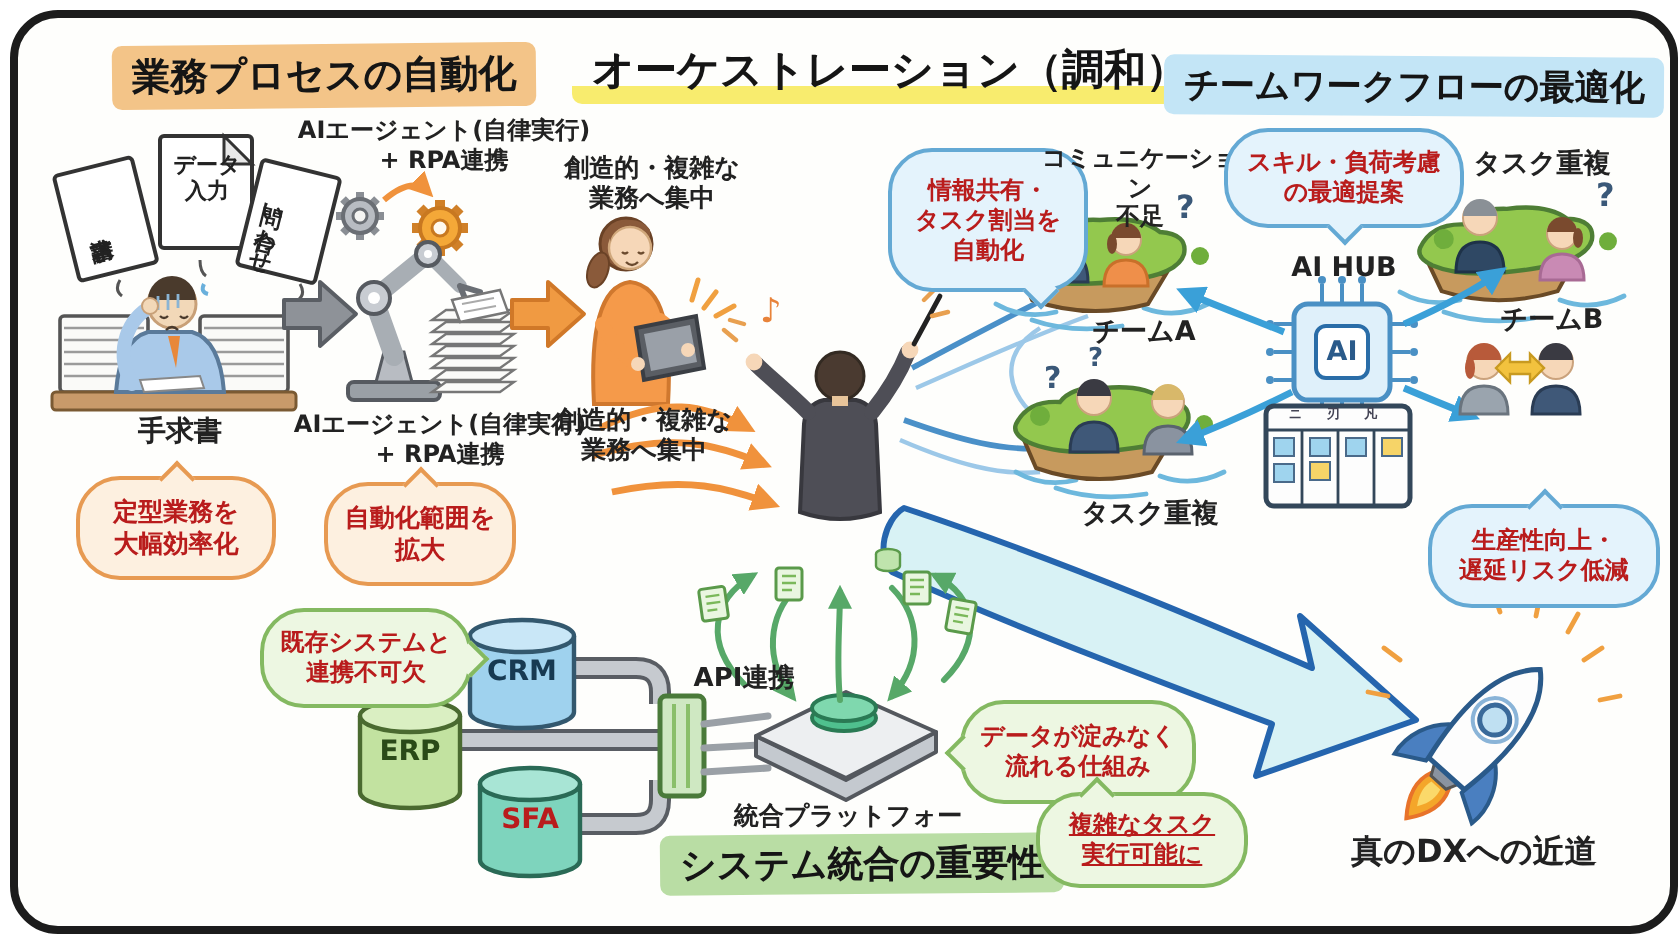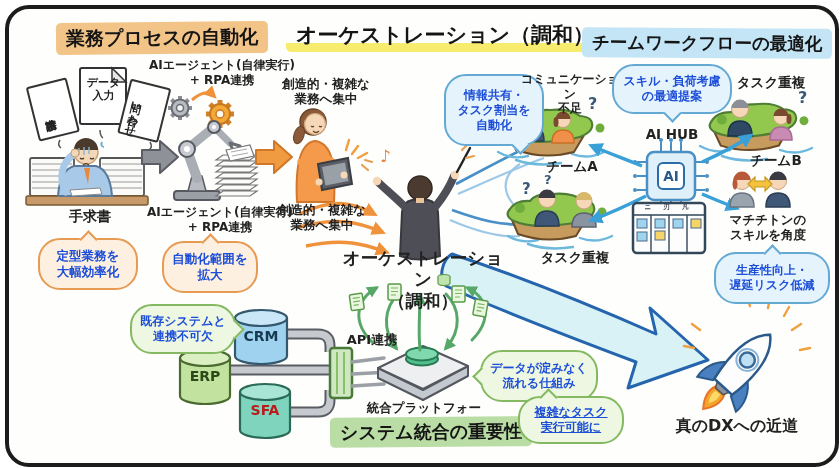--- a/index.html
+++ b/index.html
@@ -10,21 +10,21 @@
   svg.art{position:absolute;left:0;top:0;z-index:1;}
   .lbl{position:absolute;z-index:3;font-weight:700;color:#222;text-align:center;
        white-space:pre-line;line-height:1.22;font-size:12.5px;}
   .hl{position:absolute;z-index:3;font-weight:700;color:#151515;padding:3px 10px;
       border-radius:5px;white-space:nowrap;}
   .hl-orange{background:#f3c488;transform:rotate(-0.6deg);}
   .hl-blue{background:#c3e5f6;transform:rotate(0.4deg);}
   .hl-green{background:#b9dda4;transform:rotate(-0.5deg);}
   .hl-underline{background:linear-gradient(to top,#f8ec6e 26%,transparent 26%);}
   .bubble{position:absolute;z-index:3;display:flex;align-items:center;justify-content:center;
-          font-weight:700;color:#1d4ed8;text-align:center;white-space:pre-line;line-height:1.25;
+          font-weight:700;color:#b91c1c;text-align:center;white-space:pre-line;line-height:1.25;
           font-size:12px;border-radius:22px;padding:2px 4px;}
   .b-orange{background:#fdf0e0;border:2.5px solid #e79a52;}
   .b-blue{background:#e4f3fc;border:2.5px solid #64a9d4;}
   .b-green{background:#edf7e2;border:2.5px solid #84b961;}
   .b-orange::after{background:#fdf0e0;border-color:#e79a52;}
   .b-blue::after{background:#e4f3fc;border-color:#64a9d4;}
   .b-green::after{background:#edf7e2;border-color:#84b961;}
   .tt::after,.tb::after,.tbr::after,.tr::after,.tl::after,.ttl::after{
      content:'';position:absolute;width:11px;height:11px;border-style:solid;transform:rotate(45deg);}
   .tt::after{top:-7.5px;left:calc(50% - 6px);border-width:2.5px 0 0 2.5px;}
@@ -341,22 +341,20 @@
   <div class="lbl" style="left:142px;top:205px;width:156px;font-size:12px;">AIエージェント(自律実行)
 + RPA連携</div>
   <div class="bubble b-orange tt" style="left:162px;top:241px;width:84px;height:44px;font-size:12.5px;">自動化範囲を
 拡大</div>
 
   <div class="lbl" style="left:268px;top:76px;width:116px;font-size:12.5px;">創造的・複雑な
 業務へ集中</div>
   <div class="lbl" style="left:264px;top:202px;width:116px;font-size:12.5px;">創造的・複雑な
 業務へ集中</div>
 
-  <div class="lbl" style="left:338px;top:248px;width:170px;font-size:17.5px;">オーケストレーション
-（調和）</div>
   <div class="note" style="left:380px;top:146px;font-size:17px;">♪</div>
 
   <div class="bubble b-blue tbr" style="left:444px;top:74px;width:88px;height:64px;font-size:12px;">情報共有・
 タスク割当を
 自動化</div>
   <div class="lbl" style="left:516px;top:72px;width:108px;font-size:12px;">コミュニケーション
 不足</div>
   <div class="lbl" style="left:536px;top:158px;width:72px;font-size:13.5px;">チームA</div>
   <div class="qmark" style="left:588px;top:94px;font-size:16px;">?</div>
 
@@ -367,22 +365,20 @@
   <div class="qmark" style="left:798px;top:88px;font-size:16px;">?</div>
 
   <div class="lbl" style="left:638px;top:126px;width:68px;font-size:13.5px;">AI HUB</div>
   <div class="lbl" style="left:658px;top:168px;width:26px;font-size:13.5px;color:#2a5a8a;">AI</div>
   <div class="lbl" style="left:633px;top:204px;width:72px;font-size:6.5px;letter-spacing:5px;color:#445;">ニ 刃 凡</div>
 
   <div class="qmark" style="left:522px;top:180px;font-size:15px;">?</div>
   <div class="qmark" style="left:544px;top:172px;font-size:13px;">?</div>
   <div class="lbl" style="left:536px;top:249px;width:78px;font-size:13.5px;">タスク重複</div>
 
-  <div class="lbl" style="left:722px;top:212px;width:92px;font-size:12.5px;">マチチトンの
-スキルを角度</div>
   <div class="bubble b-blue tt" style="left:714px;top:252px;width:104px;height:44px;font-size:12px;text-align:center;">生産性向上・
 遅延リスク低減</div>
 
   <div class="bubble b-green tr" style="left:130px;top:304px;width:94px;height:42px;font-size:12px;">既存システムと
 連携不可欠</div>
   <div class="lbl" style="left:235px;top:328px;width:52px;font-size:14px;color:#173a52;">CRM</div>
   <div class="lbl" style="left:180px;top:368px;width:50px;font-size:14px;color:#2a4a18;">ERP</div>
   <div class="lbl" style="left:240px;top:402px;width:50px;font-size:14px;color:#b91c1c;">SFA</div>
   <div class="lbl" style="left:334px;top:332px;width:76px;font-size:13px;">API連携</div>
   <div class="lbl" style="left:362px;top:400px;width:124px;font-size:12.5px;">統合プラットフォーム</div>

